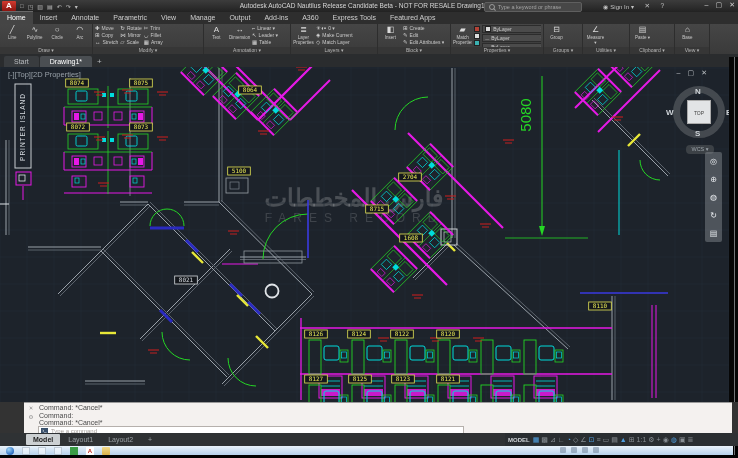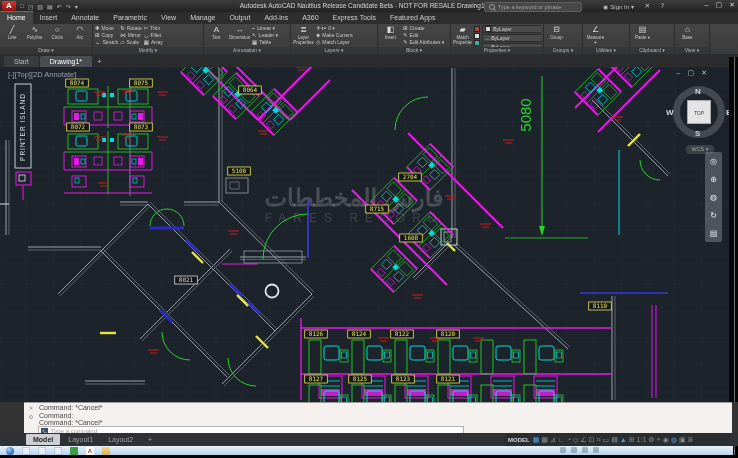--- a/index.html
+++ b/index.html
@@ -695,21 +695,21 @@
             <rect x="174.7" y="276" width="22.6" height="8" fill="#14171c" stroke="#d6dbdf" stroke-width="0.8"></rect>
             <text x="186" y="282.4" text-anchor="middle" font-size="6" fill="#d6dbdf" font-family="&quot;DejaVu Sans Mono&quot;,monospace">8021</text>
           </g>
         </g>
       <g id="g-extra">
           <text x="23" y="129" text-anchor="middle" font-size="6.5" fill="#d8dde2" letter-spacing="1" transform="rotate(-90 23 127)">PRINTER ISLAND</text>
           <text x="528" y="118" text-anchor="middle" font-size="15" fill="#25d625" transform="rotate(-90 528 115)">5080</text>
           <circle cx="272" cy="291" r="6.5" fill="none" stroke="#e0e4e8" stroke-width="1.8"></circle>
         </g>
     </svg>
-    <div class="abs viewport-label">[-][Top][2D Annotate]</div>
+    <div class="abs viewport-label">[-][Top][2D Properties]</div>
     <div class="abs canvas-controls" id="canvasbtns">
         <span>‒</span>
         <span>▢</span>
         <span>✕</span>
       </div>
     <div class="abs viewcube"></div>
     <div class="abs vc" style="left:695px;top:20px">N</div>
     <div class="abs vc" style="left:695px;top:62px">S</div>
     <div class="abs vc" style="left:666px;top:41px">W</div>
     <div class="abs vc" style="left:726px;top:41px">E</div>

